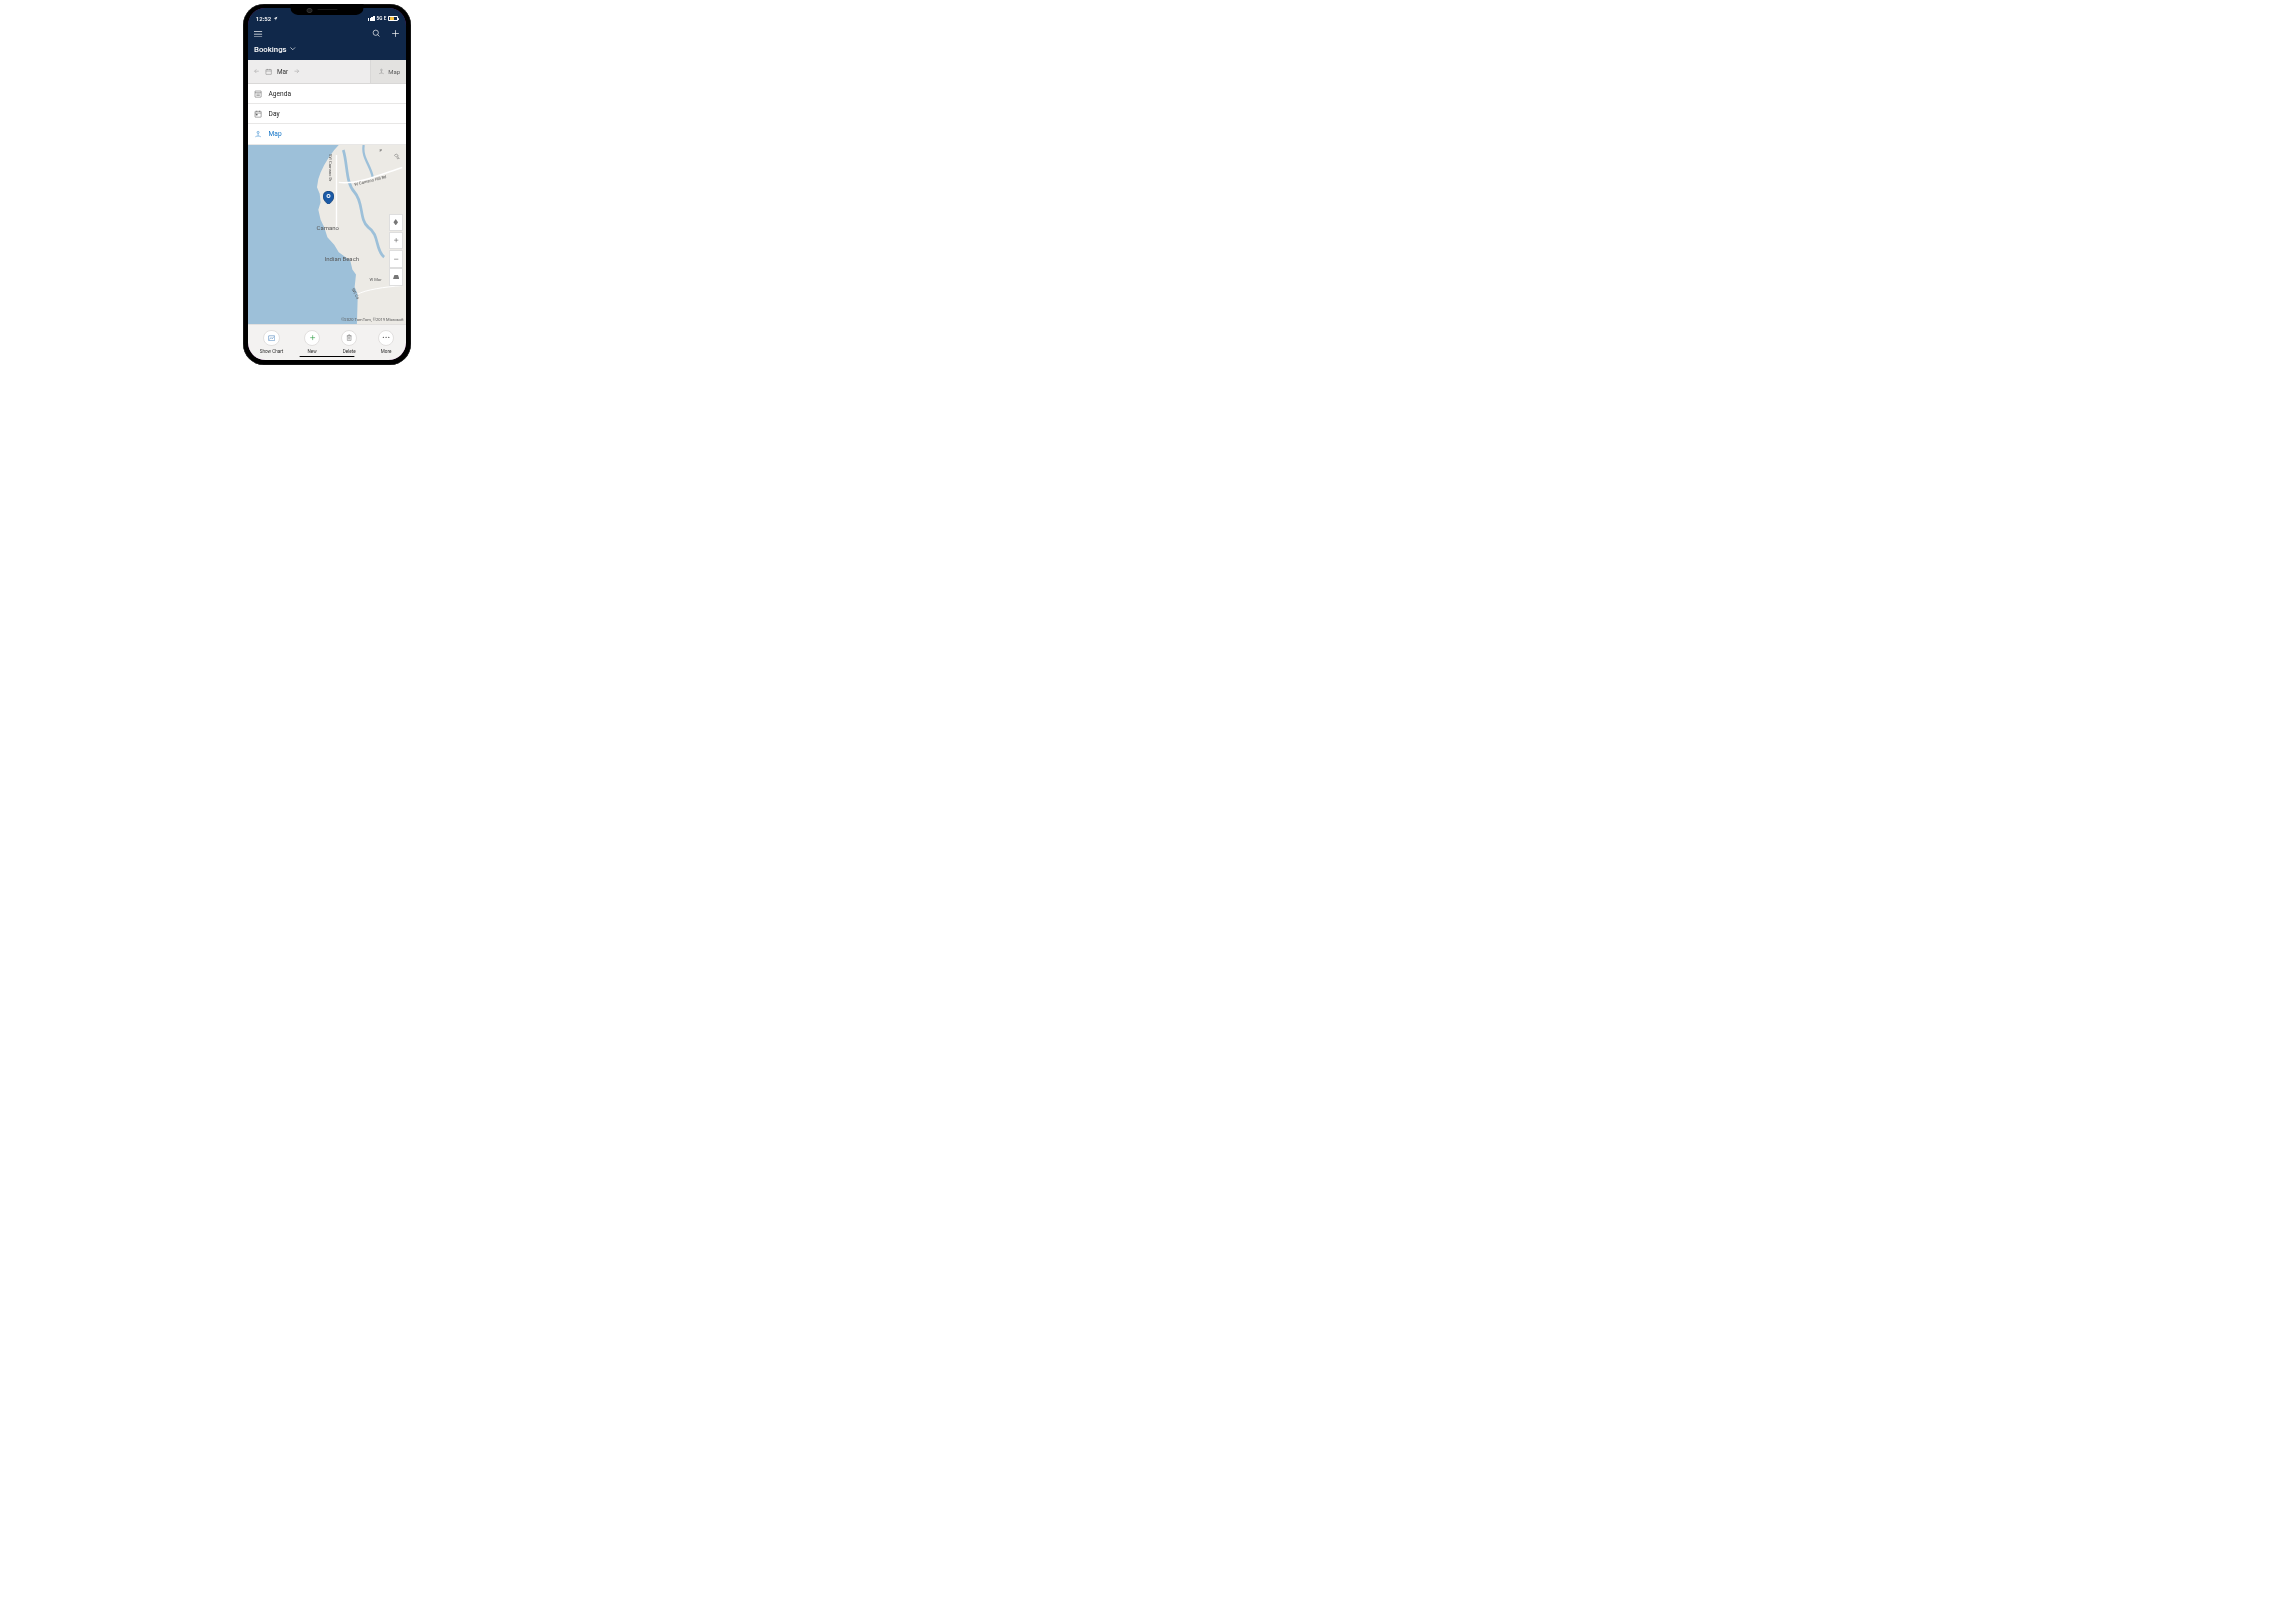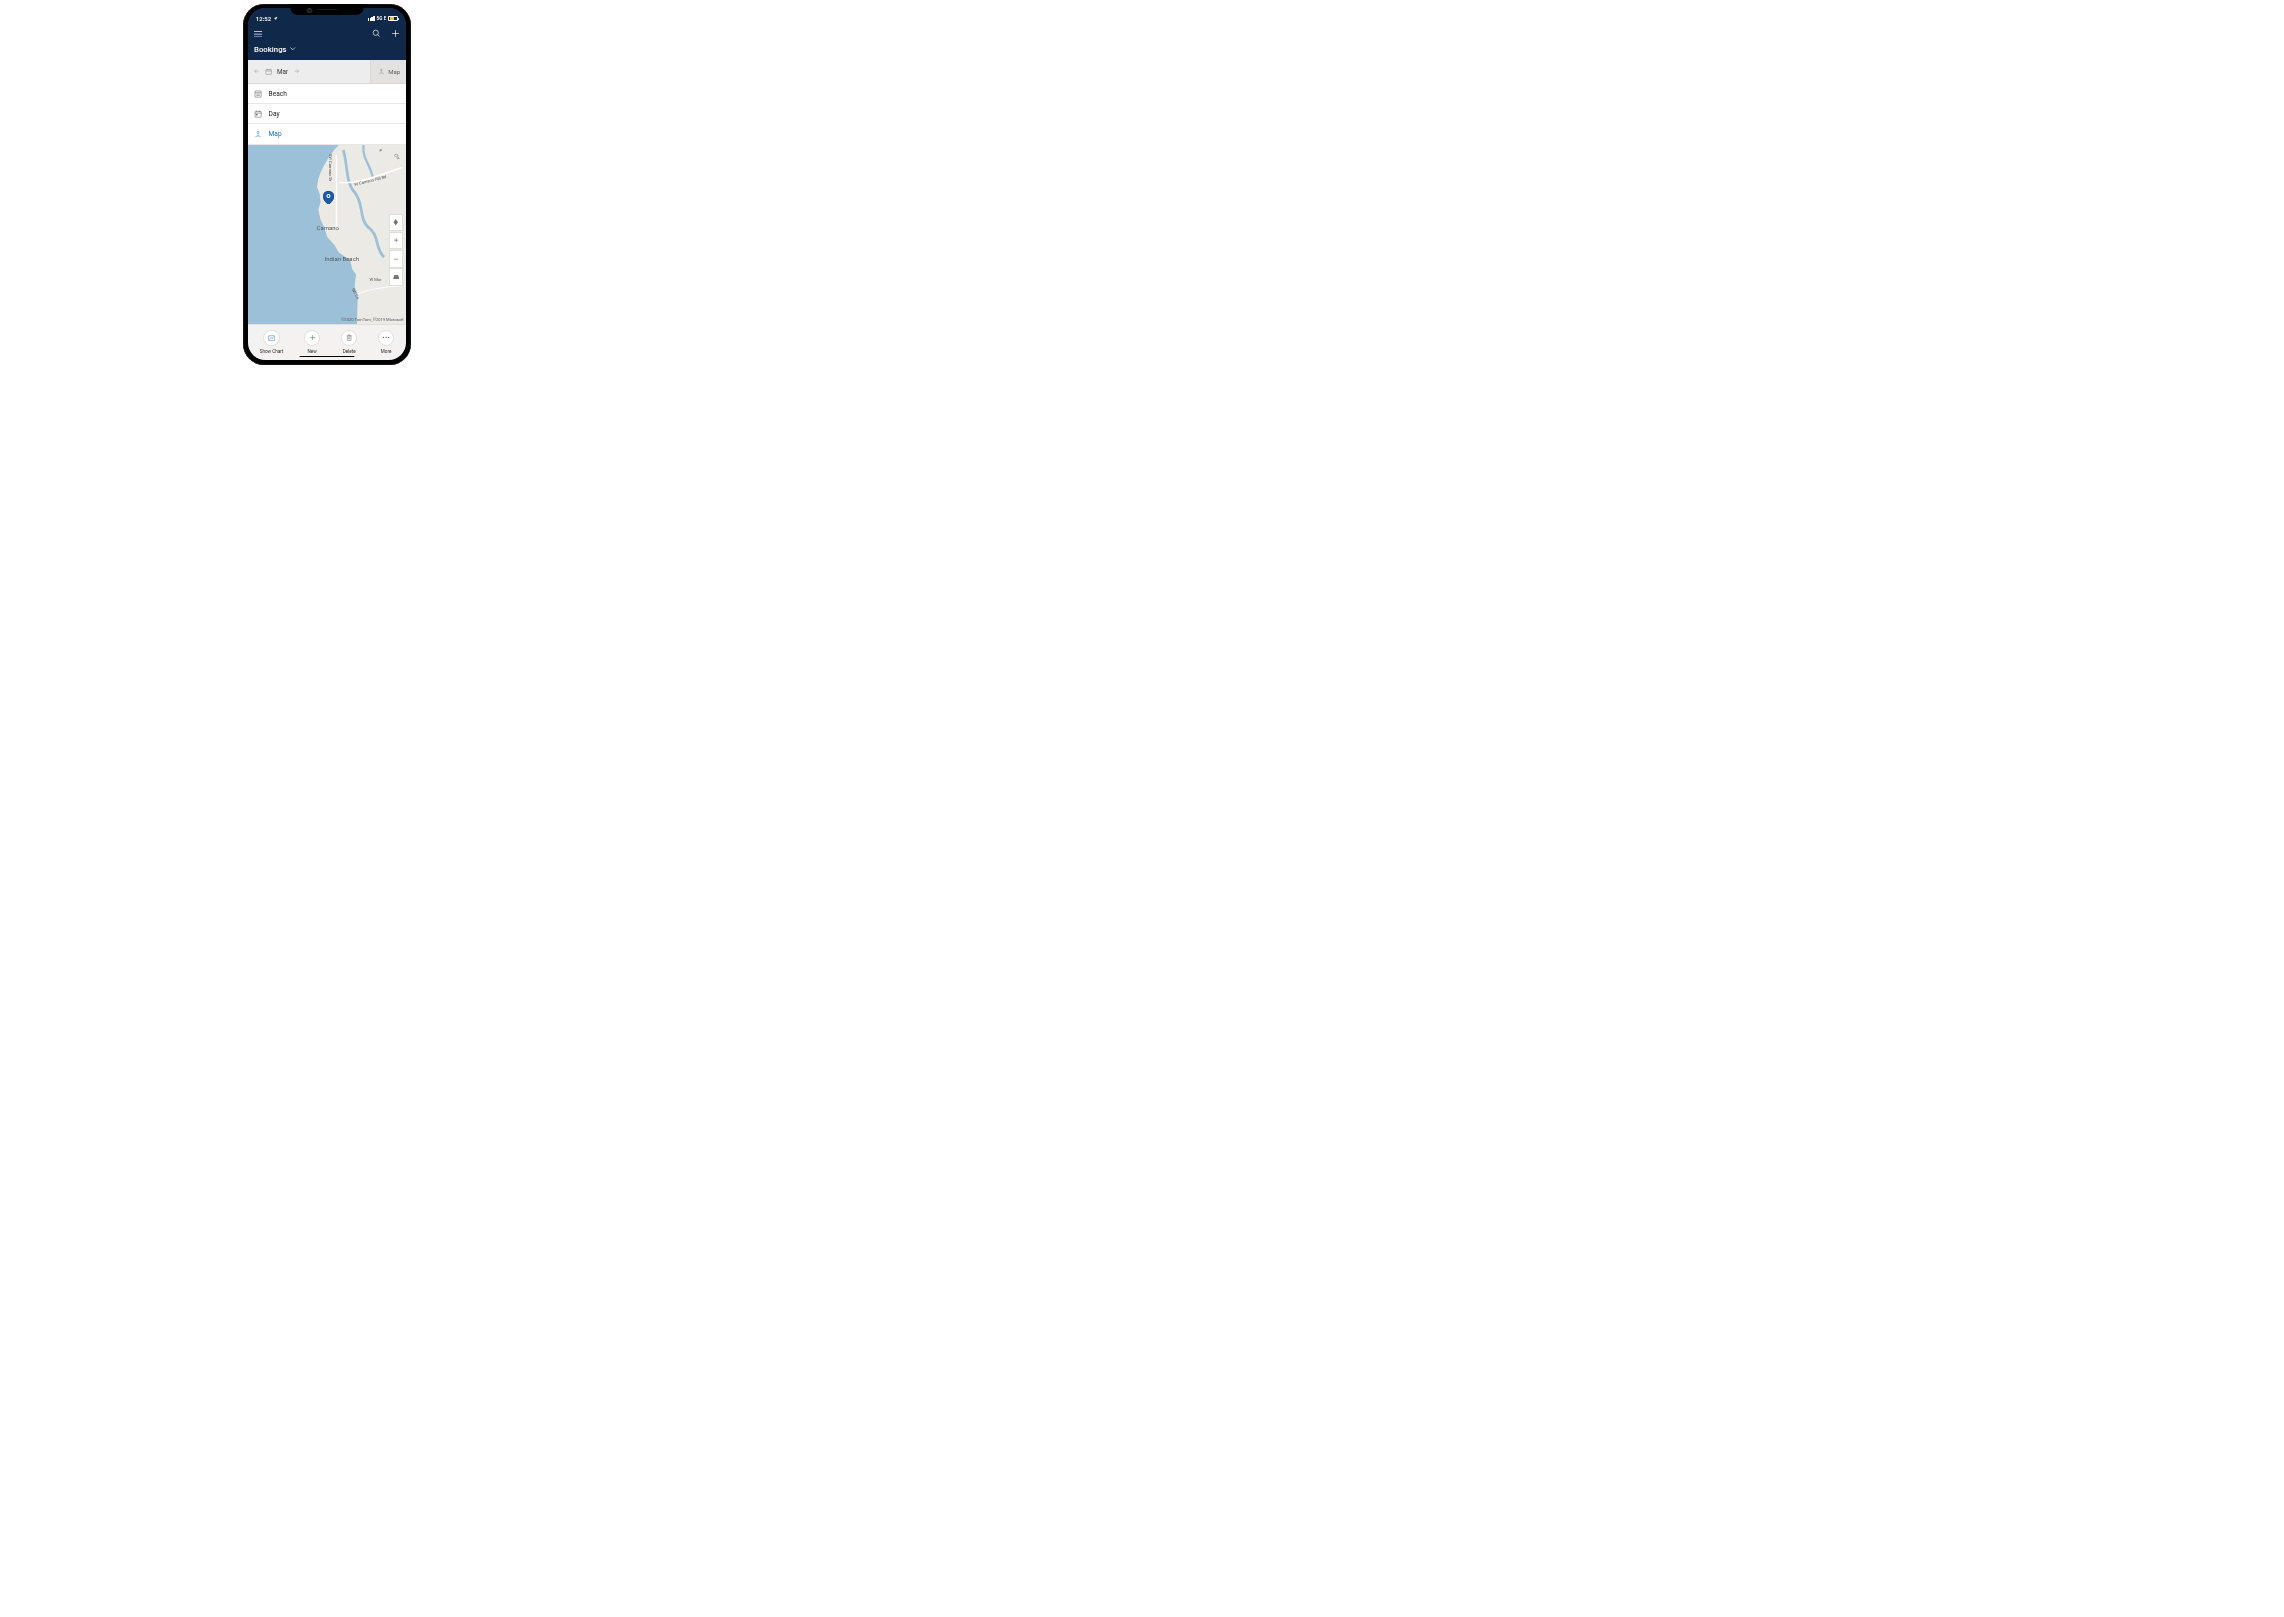--- a/index.html
+++ b/index.html
@@ -294,21 +294,21 @@
     </div>
 
     <div class="view-list">
       <div class="view-item">
         <svg width="8.2" height="8.2" viewBox="0 0 24 24" fill="none" stroke-width="1.4">
             <rect x="3" y="3" width="18" height="18" rx="1"></rect>
             <line x1="3" y1="8" x2="21" y2="8"></line>
             <line x1="7" y1="12" x2="17" y2="12"></line>
             <line x1="7" y1="16" x2="17" y2="16"></line>
           </svg>
-        <span>Beach</span>
+        <span>Agenda</span>
       </div>
       <div class="view-item">
         <svg width="8.2" height="8.2" viewBox="0 0 24 24" fill="none" stroke-width="1.4">
             <rect x="3" y="4" width="18" height="17" rx="1"></rect>
             <line x1="3" y1="9" x2="21" y2="9"></line>
             <line x1="8" y1="2" x2="8" y2="6"></line>
             <line x1="16" y1="2" x2="16" y2="6"></line>
             <rect x="6" y="12" width="4" height="3"></rect>
           </svg>
         <span>Day</span>

